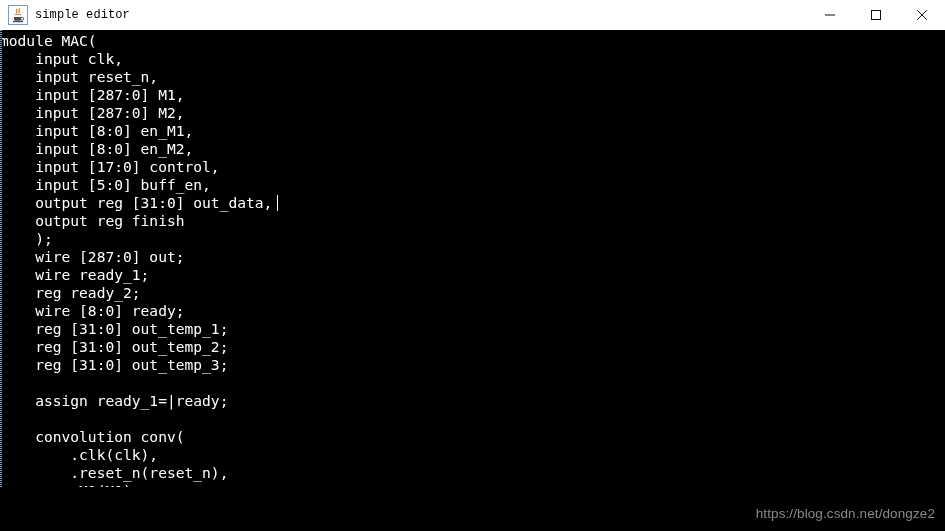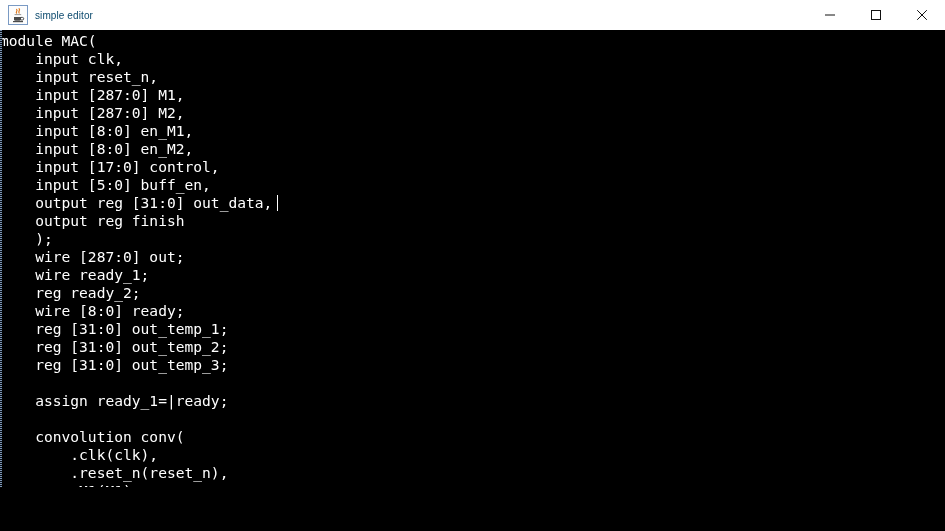--- a/index.html
+++ b/index.html
@@ -40,23 +40,23 @@
   #app-icon {
     width: 20px;
     height: 20px;
     margin-left: 8px;
     margin-right: 7px;
     flex: 0 0 auto;
     display: block;
   }
 
   #window-title {
-    font-family: Liberation Sans, sans-serif;
-    font-size: 10px;
-    color: #0c4a6e;
+    font-family: Liberation Mono, monospace;
+    font-size: 12px;
+    color: #000000;
     letter-spacing: 0.1px;
     white-space: nowrap;
     flex: 0 0 auto;
   }
 
   #title-spacer {
     flex: 1 1 auto;
   }
 
   .win-btn {
@@ -207,14 +207,15 @@
 
     convolution conv(
         .clk(clk),
         .reset_n(reset_n),
         .M1(M1),
         .M2(M2),
         .en_M1(en_M1)</pre>
     <div id="text-caret"></div>
   </div>
 
+  <div id="watermark">https://blog.csdn.net/dongze2</div>
 
 </div>
 
 </body></html>

